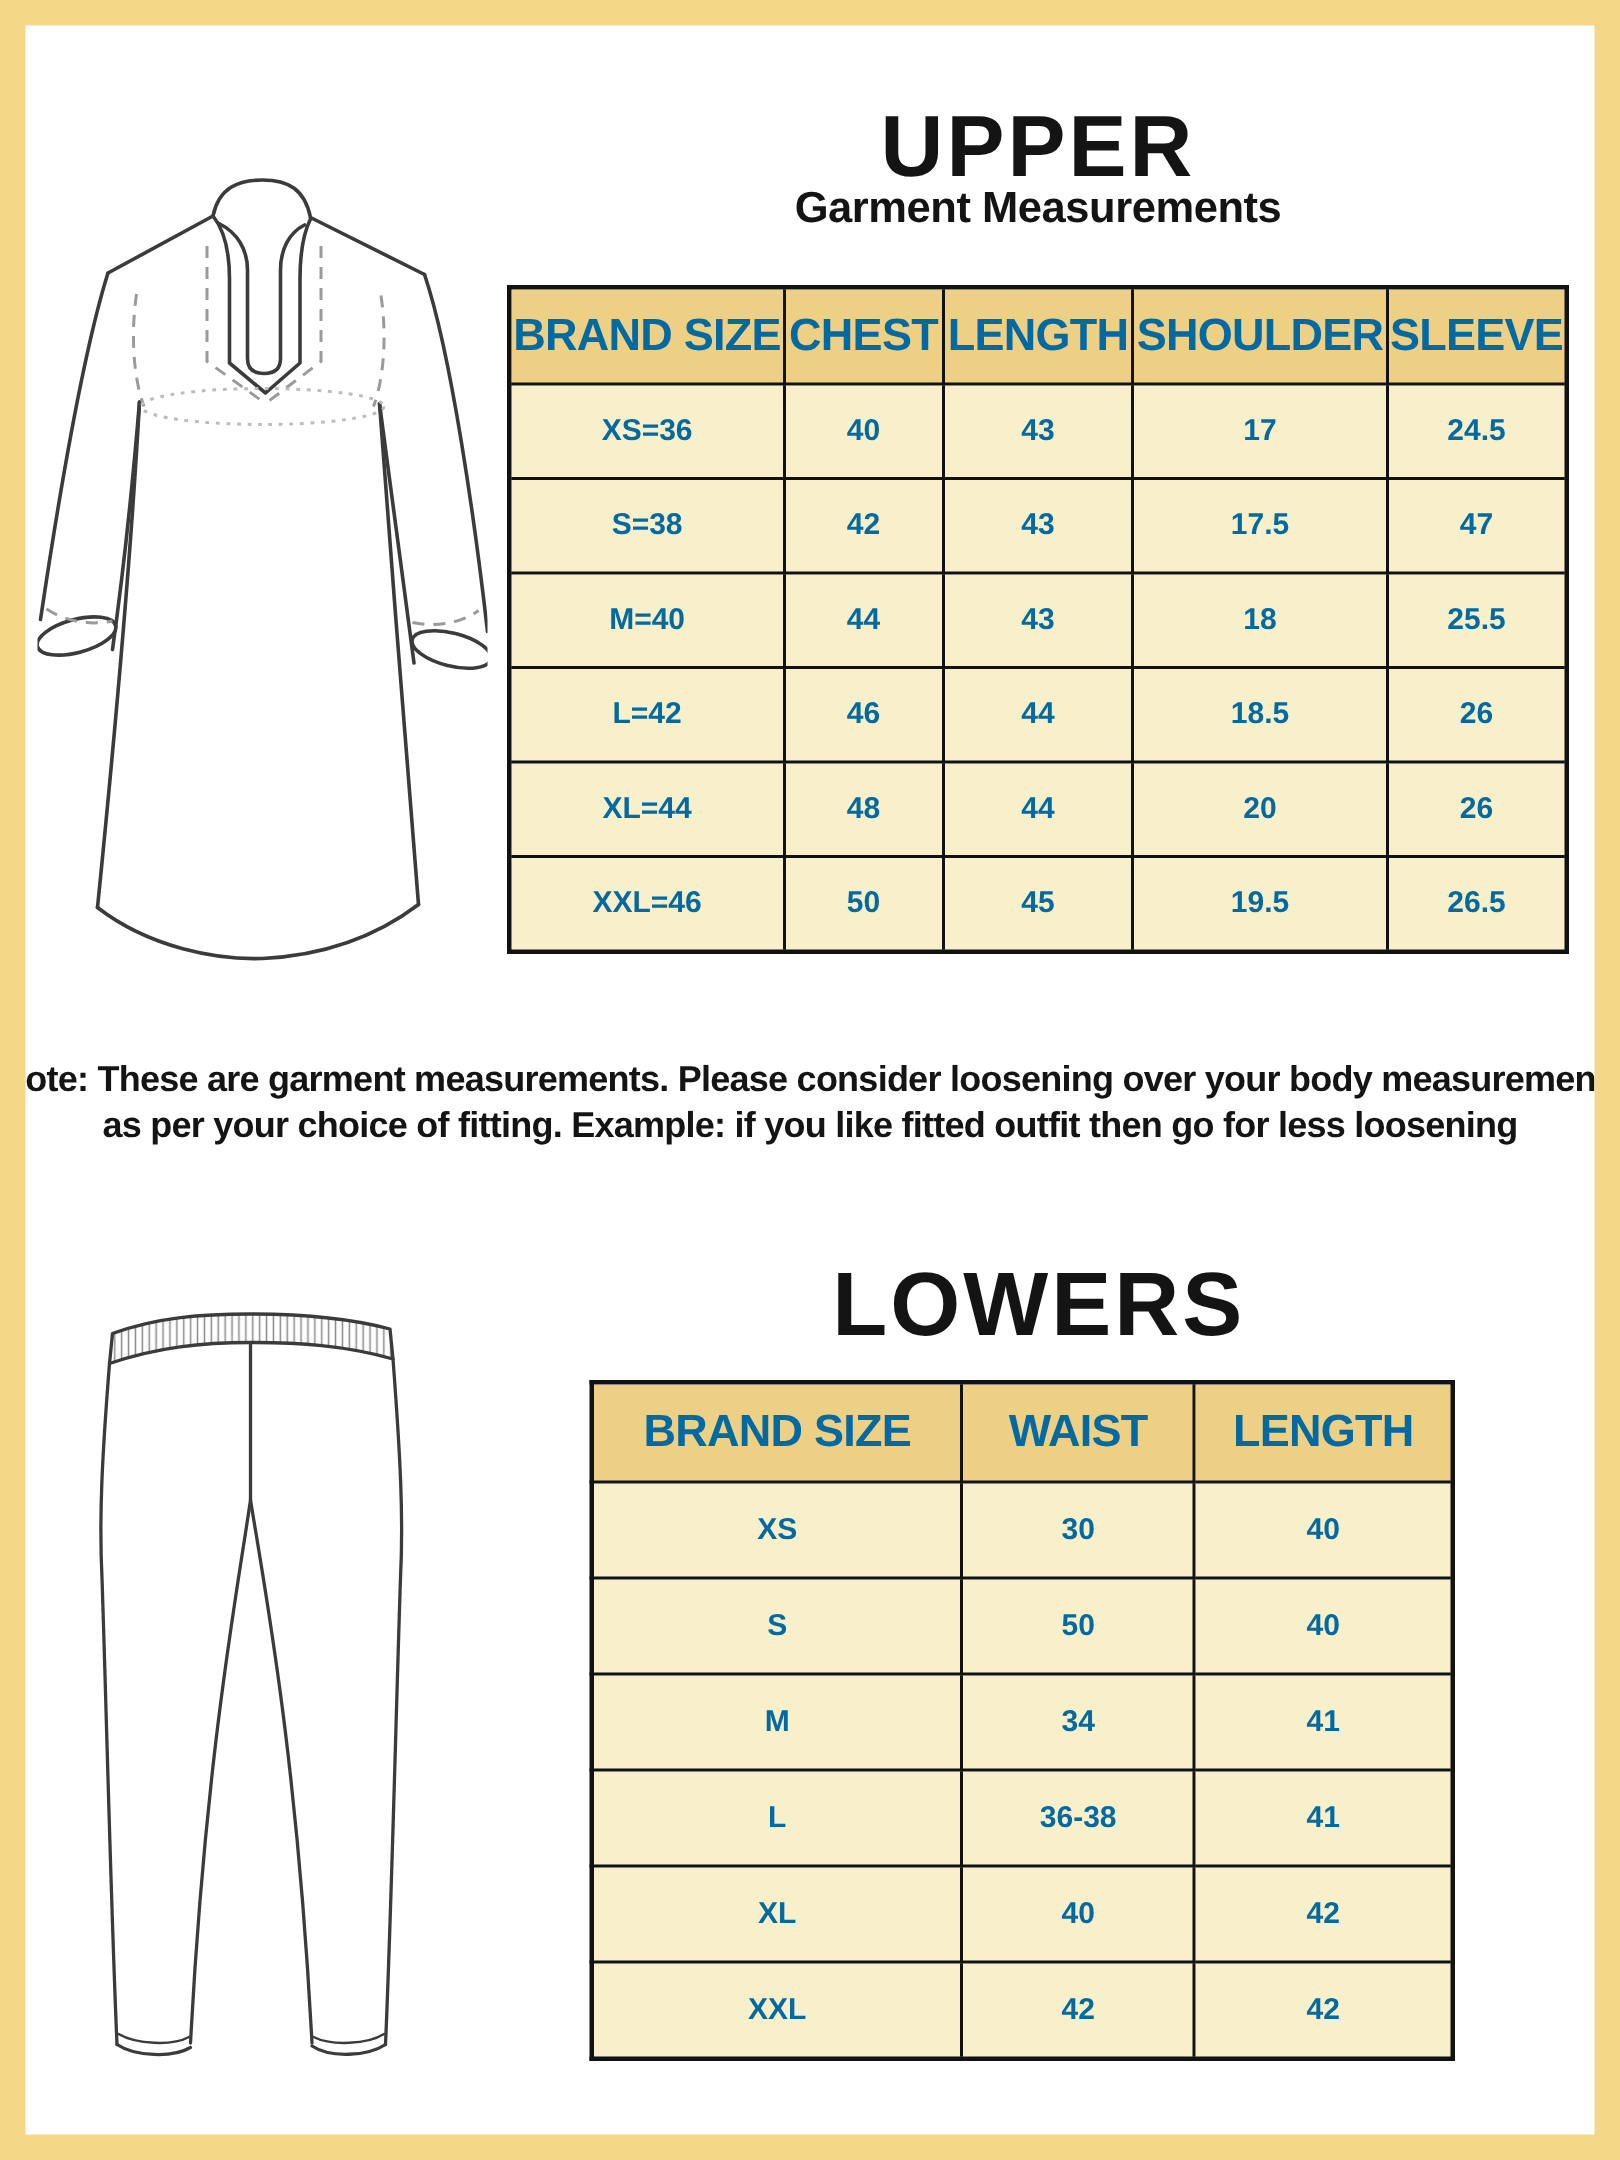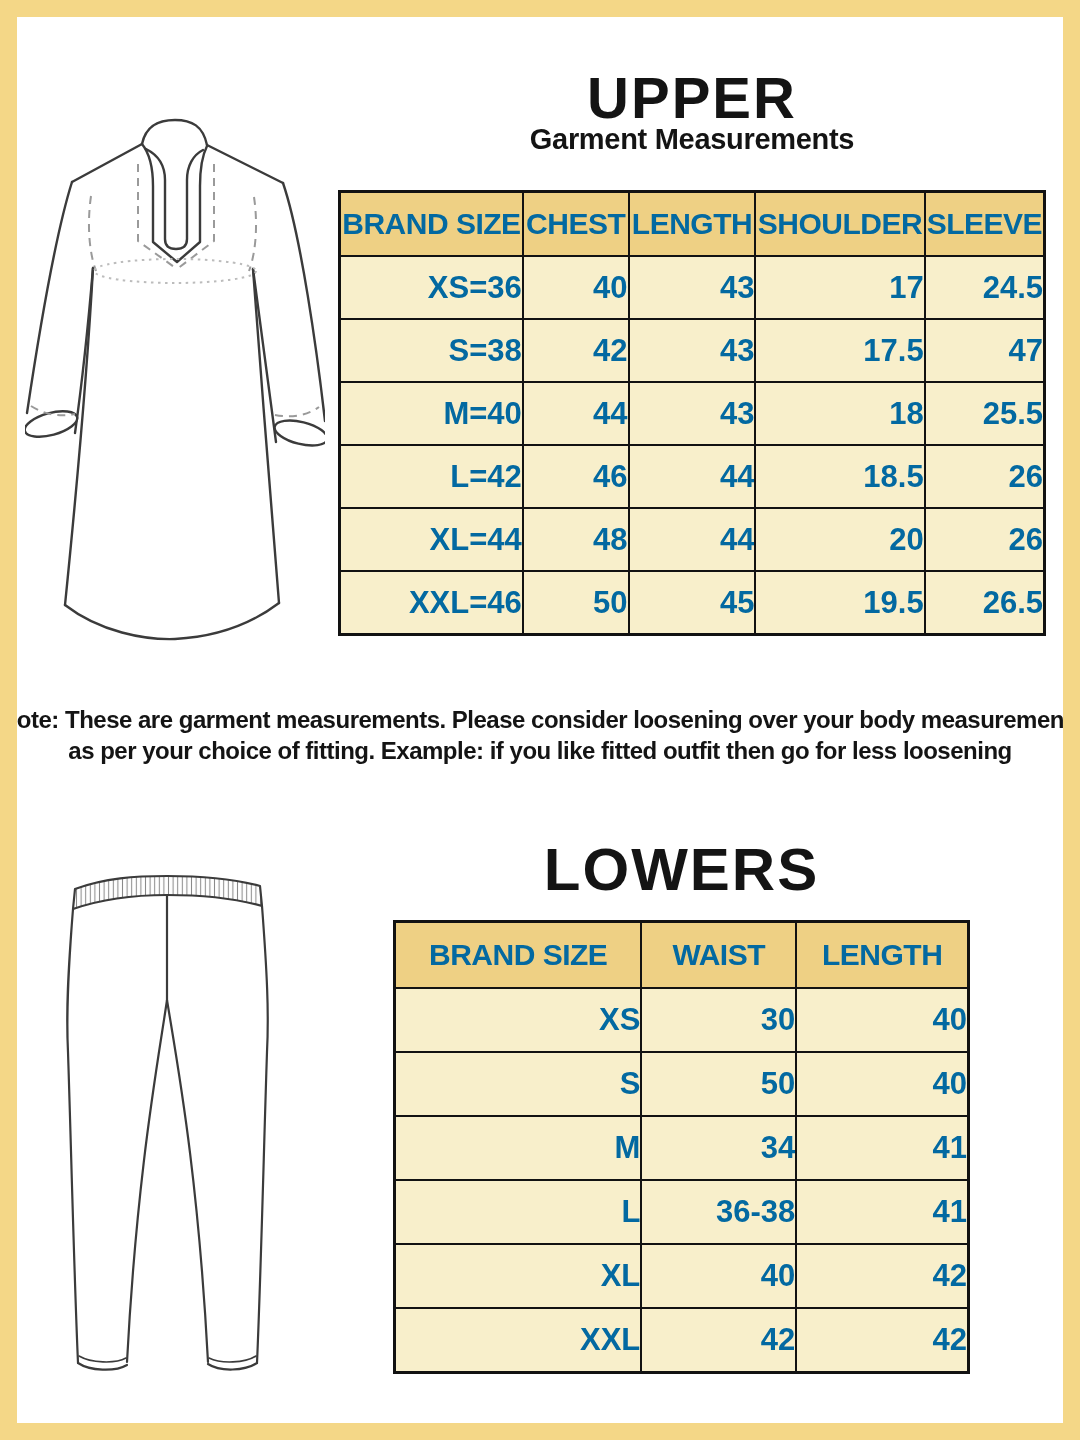--- a/index.html
+++ b/index.html
@@ -4,30 +4,30 @@
 <style>
   html,body { margin:0; padding:0; background:#ffffff; }
   body { width:1080px; height:1440px; position:relative; overflow:hidden;
          font-family:"Liberation Sans", sans-serif; color:#141414; }
   .page { position:absolute; inset:0; width:1080px; height:1440px; background:#fff; }
   .frame { position:absolute; inset:0; border:17px solid var(--border-gold,#f4d787); pointer-events:none; }
 
   .title { position:absolute; font-weight:bold; text-align:center; line-height:1.05; white-space:nowrap; }
   #upper-title  { left:338px; top:68px;  width:708px; font-size:58px; letter-spacing:2px; }
   #upper-subtitle { left:338px; top:124px; width:708px; font-size:29px; letter-spacing:-0.3px; }
-  #lowers-title { left:393px; top:838px; width:577px; font-size:60px; letter-spacing:2px; }
+  #lowers-title { left:404px; top:838px; width:577px; font-size:60px; letter-spacing:2px; }
 
   table { position:absolute; border-collapse:collapse; table-layout:fixed;
           border:3px solid #121212; }
   #upper-table  { left:338px; top:190px; width:708px; }
   #lowers-table { left:393px; top:920px; width:577px; }
   th, td { border:2.5px solid #121212; text-align:center; vertical-align:middle;
            padding:0; font-weight:bold; color:#0369a1; overflow:hidden; }
   th { background:var(--header-bg,#eed084); font-size:30px; letter-spacing:-0.5px; }
-  td { background:var(--cell-bg,#f8efcb); font-size:31px;text-align:right; }
+  td { background:var(--cell-bg,#f8efcb); font-size:20px; }
   #upper-table  th { height:62px; }
   #upper-table  td { height:61px; }
   #lowers-table th { height:64px; }
   #lowers-table td { height:62px; }
 
   .note { position:absolute; left:0; top:704px; width:1080px; text-align:center;
           font-weight:bold; font-size:24px; line-height:31px; letter-spacing:-0.5px;
           white-space:nowrap; }
 
   .illus { position:absolute; }

